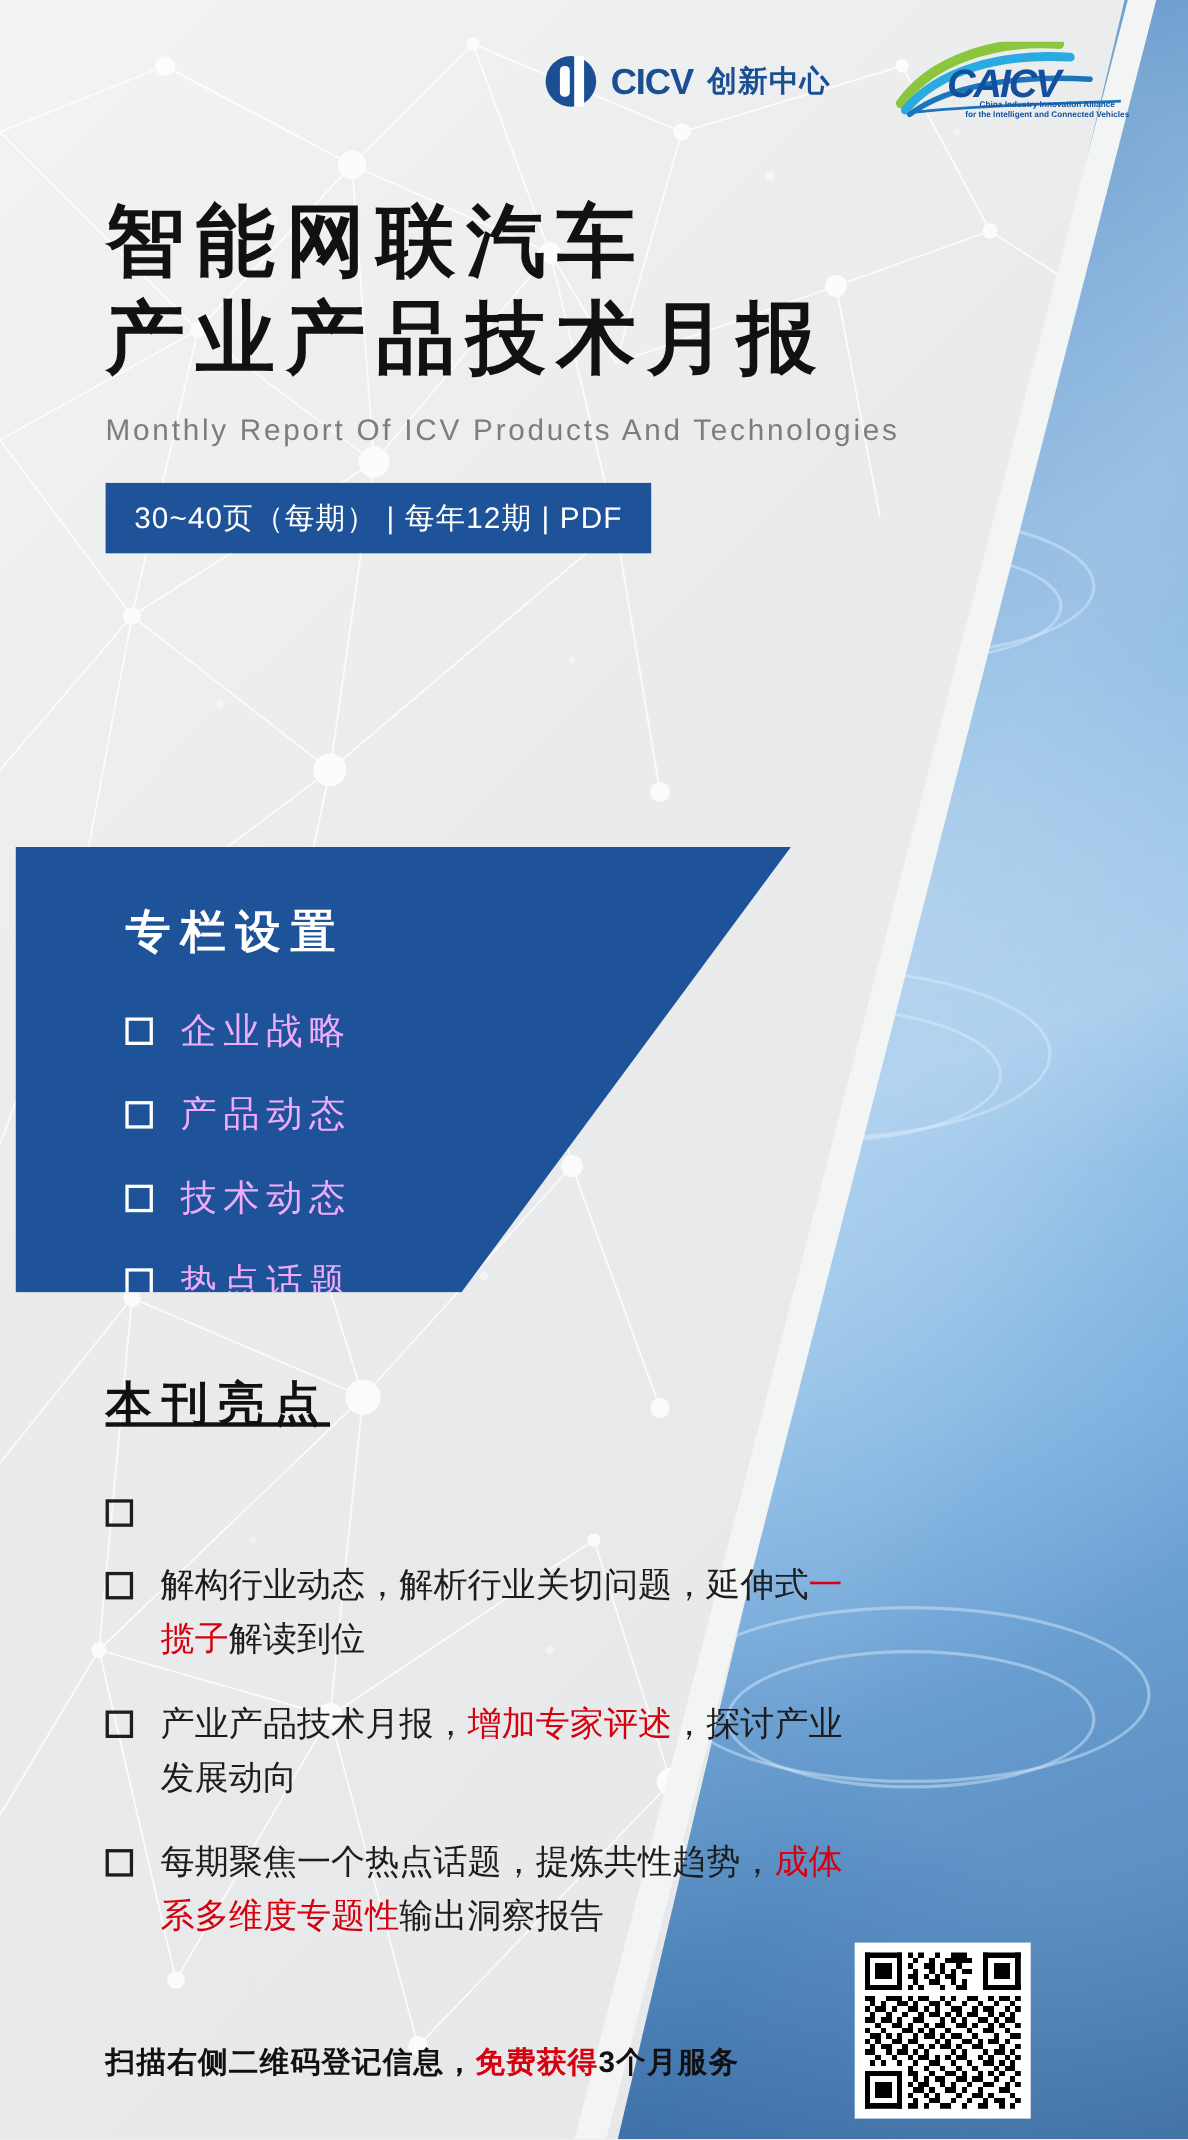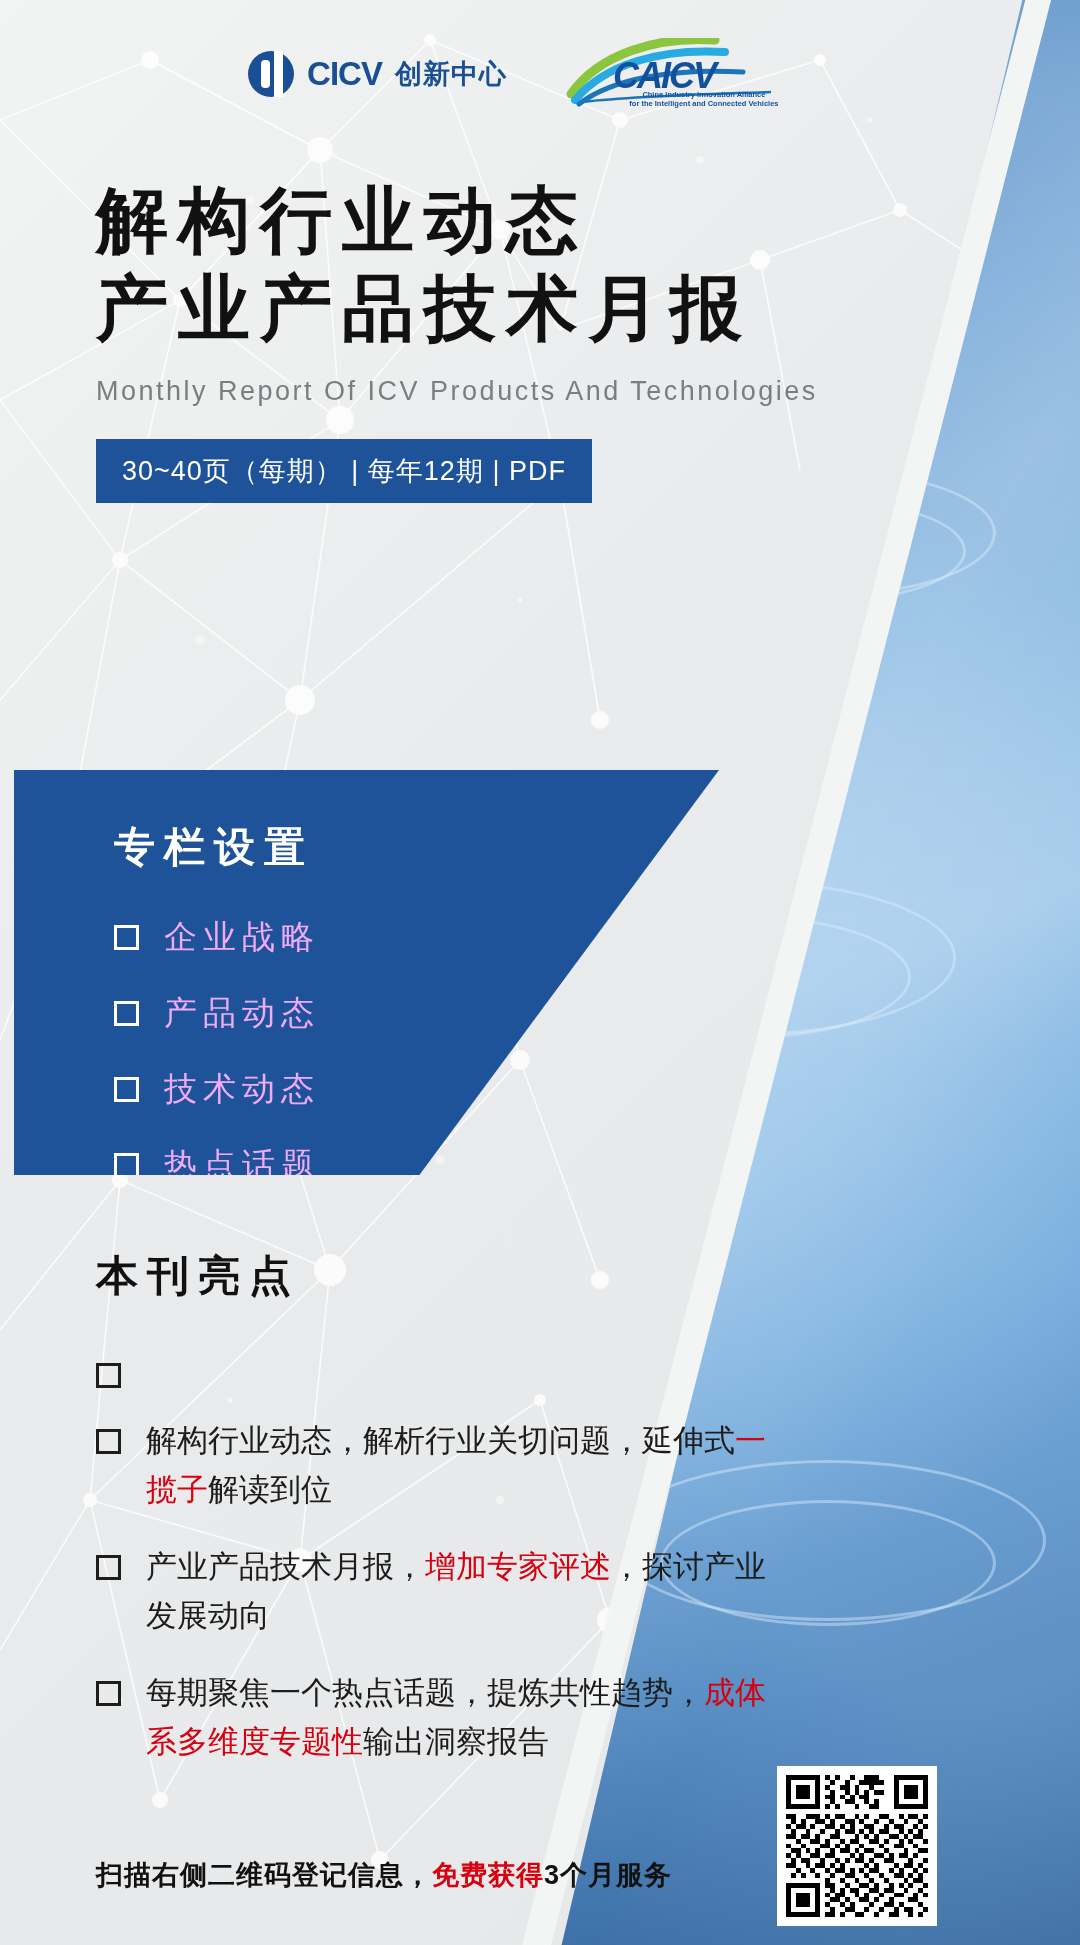--- a/index.html
+++ b/index.html
@@ -69,21 +69,21 @@
     letter-spacing:6px;margin-bottom:31px;
   }
   .sq{
     width:19px;height:19px;border:3px solid #ffffff;display:inline-block;
     margin-right:25px;flex:0 0 auto;
   }
   .sq.dark{border-color:#1d1d1d;}
 
   
   .logos{position:absolute;top:34px;left:0;width:1028px;height:80px;z-index:6;
-         display:flex;justify-content:center;align-items:center;gap:58px;}
+         display:flex;justify-content:flex-end;align-items:center;gap:58px;}
   .cicv{display:flex;align-items:center;gap:13px;}
   .cicv-mark{width:46px;height:46px;border-radius:50%;background:#1a4f94;position:relative;}
   .cicv-mark::before{content:"";position:absolute;left:13px;top:9px;width:9px;height:28px;
       background:#fff;border-radius:4px;}
   .cicv-mark::after{content:"";position:absolute;left:26px;top:0px;width:9px;height:46px;
       background:#fff;}
   .cicv-word{font-size:33px;font-weight:bold;color:#1a4f94;letter-spacing:-1px;}
   .cicv-cn{font-size:27px;font-weight:bold;color:#1a4f94;letter-spacing:1px;}
   .caicv{position:relative;width:215px;height:72px;}
   .caicv-word{
@@ -104,21 +104,21 @@
   .subtitle-en{
     margin-top:24px;font-size:27px;color:#7c7d7f;letter-spacing:2.5px;white-space:nowrap;
   }
   .badge{
     display:inline-block;margin-top:32px;background:#1f5399;color:#fff;
     padding:14px 26px;font-size:27px;letter-spacing:1px;white-space:nowrap;
   }
 
   
   .highlights{position:absolute;left:96px;top:1248px;z-index:6;width:700px;}
-  .highlights h2{margin:0;font-size:42px;font-weight:bold;color:#111;letter-spacing:9px;}
+  .highlights h2{margin:0;font-size:42px;font-weight:bold;color:#111;letter-spacing:9px;text-decoration:underline;}
   .hl-list{margin:46px 0 0 0;padding:0;list-style:none;}
   .hl-list li{display:flex;align-items:flex-start;margin-bottom:28px;}
   .hl-list .sq{margin-top:13px;}
   .hl-text{font-size:31px;line-height:49px;color:#1d1d1d;letter-spacing:0px;}
   .red{color:#d6000f;}
 
   
   .footer{
     position:absolute;left:96px;top:1857px;z-index:6;
     font-size:27px;font-weight:bold;color:#111;letter-spacing:1px;white-space:nowrap;
@@ -263,21 +263,21 @@
       </svg>
       <div class="caicv-word">CAICV</div>
       <div class="caicv-sub">
         <div>China Industry Innovation Alliance</div>
         <div>for the Intelligent and Connected Vehicles</div>
       </div>
     </div>
   </div>
 
   <div class="title-wrap">
-    <h1>解构行业动态</h1>
+    <h1>智能网联汽车</h1>
     <h1>产业产品技术月报</h1>
     <div class="subtitle-en">Monthly Report Of ICV Products And Technologies</div>
     <div class="badge">30~40页（每期） |  每年12期  |  PDF</div>
   </div>
 
   <div class="bluebox">
     <div class="inner">
       <h2>专栏设置</h2>
       <ul class="col-list">
         <li>

